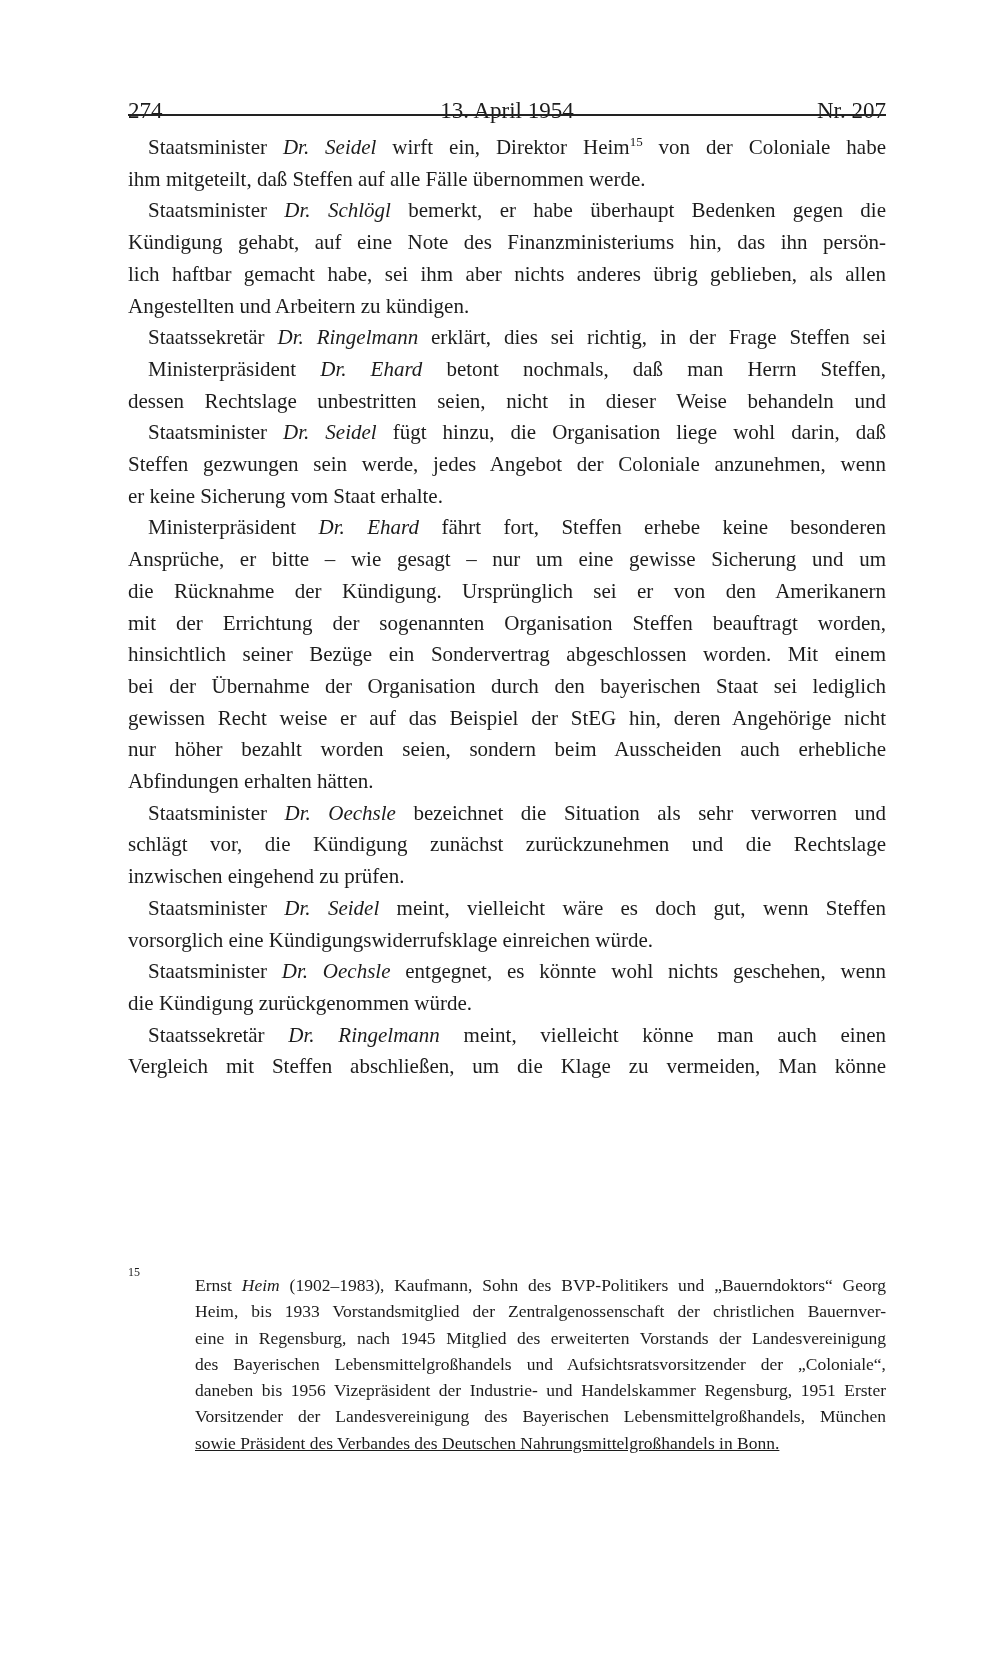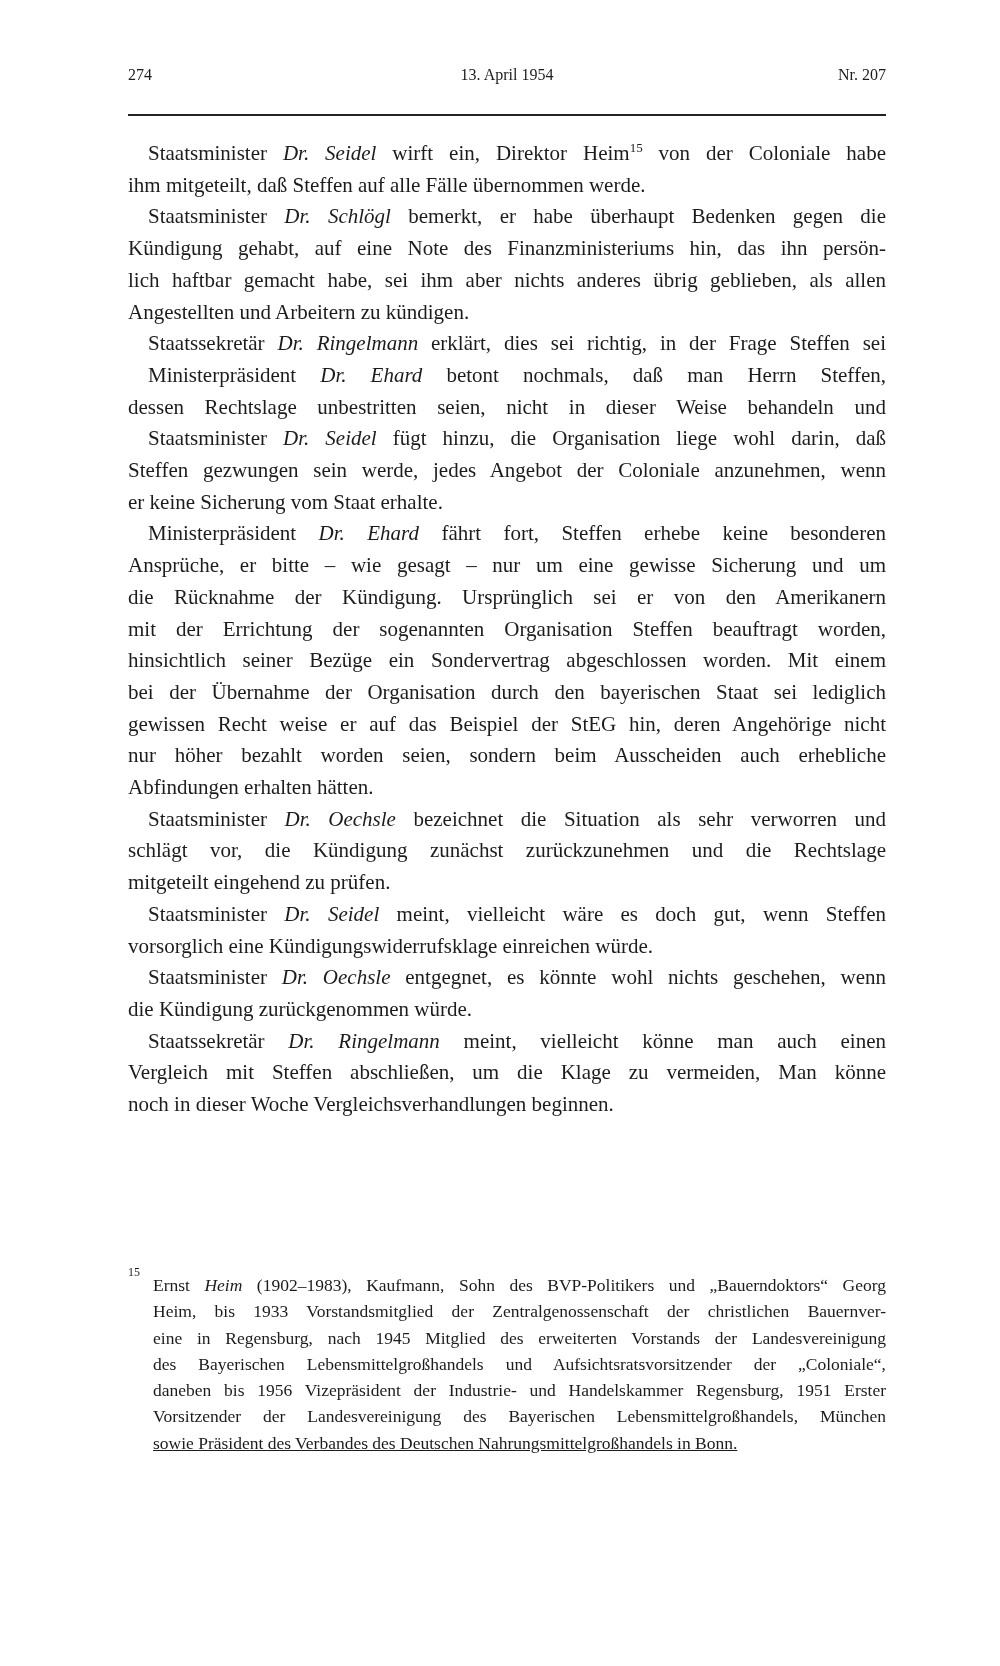--- a/index.html
+++ b/index.html
@@ -16,42 +16,42 @@
   }
   .page {
     position: absolute;
     inset: 0;
     background: #ffffff;
   }
   
   .page-header {
     position: absolute;
     left: 128px;
-    top: 66px;
+    top: 98px;
     width: 758px;
     height: 32px;
-    font-size: 16px;
+    font-size: 23px;
     text-decoration: underline;
   }
   .page-number   { position: absolute; left: 0;  top: 0; }
   .header-date   { position: absolute; left: 50%; transform: translateX(-50%); top: 0; }
   .header-issue  { position: absolute; right: 0; top: 0; }
   .header-rule {
     position: absolute;
     left: 128px;
     top: 114px;
     width: 758px;
     height: 2px;
     background: #222222;
   }
   
   .body-text {
     position: absolute;
     left: 128px;
-    top: 138px;
+    top: 132px;
     width: 758px;
     font-size: 21px;
     line-height: 31.7px;
   }
   .para { margin: 0; }
   .line {
     text-align: justify;
     text-align-last: justify;
   }
   .line.last-line  { text-align-last: left; }
@@ -79,20 +79,21 @@
     position: absolute;
     left: -25px;
     top: 0;
     font-size: 12px;
     line-height: 0;
     vertical-align: super;
   }
   .fn-line {
     text-align: justify;
     text-align-last: justify;
+    margin-left: 42px;
   }
   .fn-line.last-line { text-align-last: left; text-decoration: underline; }
 </style>
 </head>
 <body>
 
 <div class="page">
 
   <header class="page-header">
     <span class="page-number">274</span>
@@ -132,34 +133,33 @@
         <div class="line"><span>mit der Errichtung der sogenannten Organisation Steffen beauftragt worden,</span></div>
         <div class="line"><span>hinsichtlich seiner Bezüge ein Sondervertrag abgeschlossen worden. Mit einem</span></div>
         <div class="line"><span>bei der Übernahme der Organisation durch den bayerischen Staat sei lediglich</span></div>
         <div class="line"><span>gewissen Recht weise er auf das Beispiel der StEG hin, deren Angehörige nicht</span></div>
         <div class="line"><span>nur höher bezahlt worden seien, sondern beim Ausscheiden auch erhebliche</span></div>
         <div class="line last-line"><span>Abfindungen erhalten hätten.</span></div>
       </div>
       <div class="para">
         <div class="line first-line"><span>Staatsminister </span><span class="it">Dr. Oechsle</span><span> bezeichnet die Situation als sehr verworren und</span></div>
         <div class="line"><span>schlägt vor, die Kündigung zunächst zurückzunehmen und die Rechtslage</span></div>
-        <div class="line last-line"><span>mitgeteilt eingehend zu prüfen.</span></div>
+        <div class="line last-line"><span>inzwischen eingehend zu prüfen.</span></div>
       </div>
       <div class="para">
         <div class="line first-line"><span>Staatsminister </span><span class="it">Dr. Seidel</span><span> meint, vielleicht wäre es doch gut, wenn Steffen</span></div>
         <div class="line last-line"><span>vorsorglich eine Kündigungswiderrufsklage einreichen würde.</span></div>
       </div>
       <div class="para">
         <div class="line first-line"><span>Staatsminister </span><span class="it">Dr. Oechsle</span><span> entgegnet, es könnte wohl nichts geschehen, wenn</span></div>
         <div class="line last-line"><span>die Kündigung zurückgenommen würde.</span></div>
       </div>
       <div class="para">
         <div class="line first-line"><span>Staatssekretär </span><span class="it">Dr. Ringelmann</span><span> meint, vielleicht könne man auch einen</span></div>
         <div class="line"><span>Vergleich mit Steffen abschließen, um die Klage zu vermeiden, Man könne</span></div>
-        <div class="line last-line"><span>noch in dieser Woche Vergleichsverhandlungen beginnen.</span></div>
       </div>
     </main>
 
   <section class="footnote">
     <div class="fn-body" id="fn-body">
       <sup class="fn-marker">15</sup>
     <div class="fn-line"><span>Ernst </span><span class="it">Heim</span><span> (1902–1983), Kaufmann, Sohn des BVP-Politikers und „Bauerndoktors“ Georg</span></div>
         <div class="fn-line"><span>Heim, bis 1933 Vorstandsmitglied der Zentralgenossenschaft der christlichen Bauernver-</span></div>
         <div class="fn-line"><span>eine in Regensburg, nach 1945 Mitglied des erweiterten Vorstands der Landesvereinigung</span></div>
         <div class="fn-line"><span>des Bayerischen Lebensmittelgroßhandels und Aufsichtsratsvorsitzender der „Coloniale“,</span></div>

